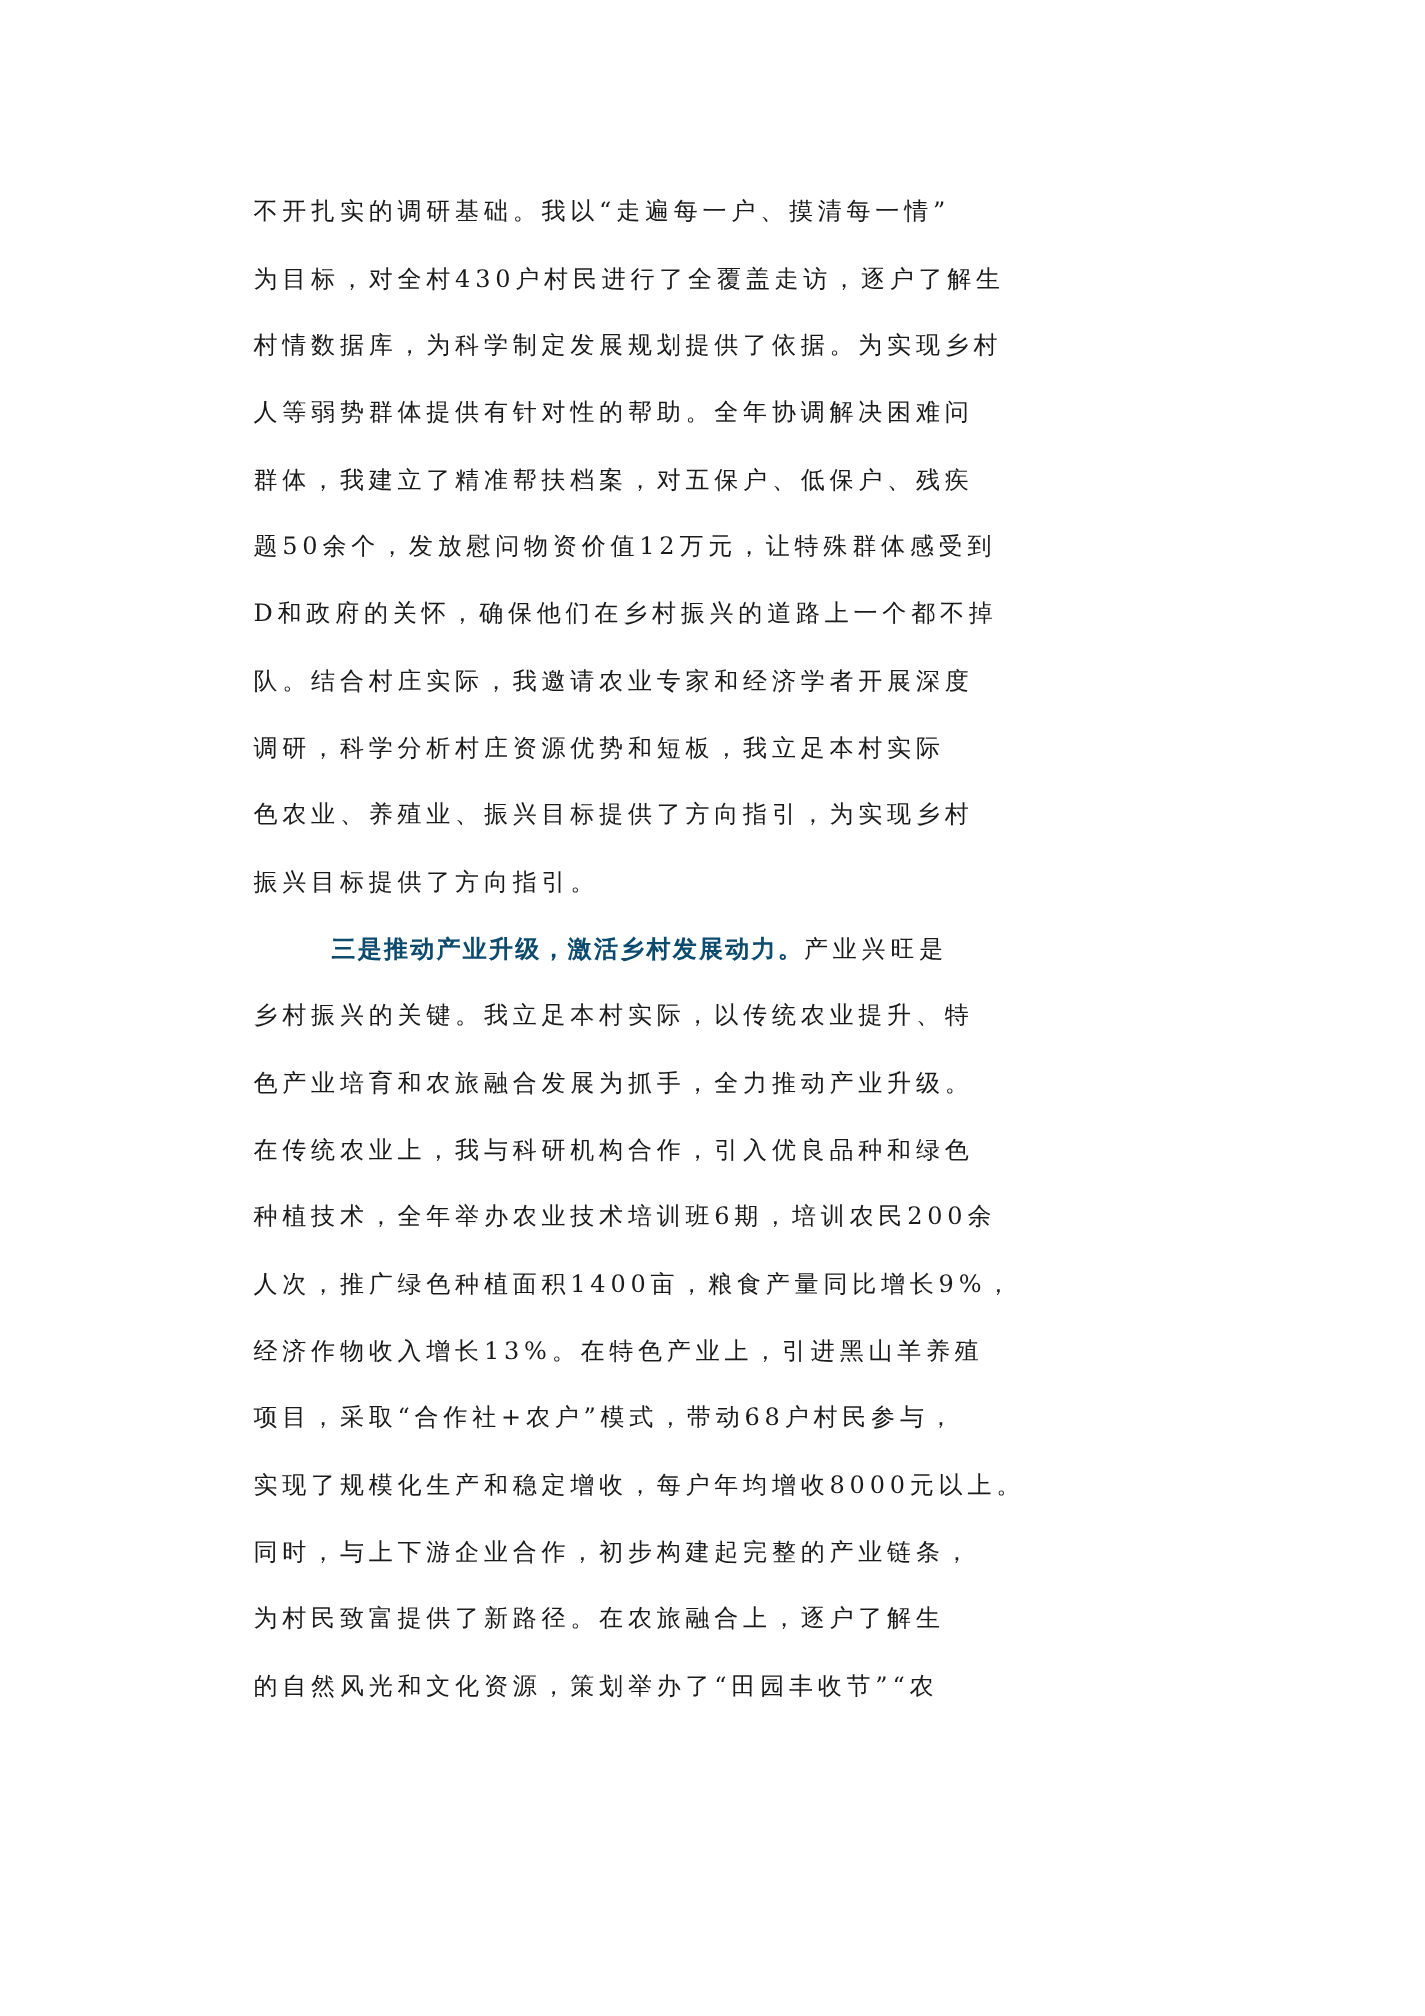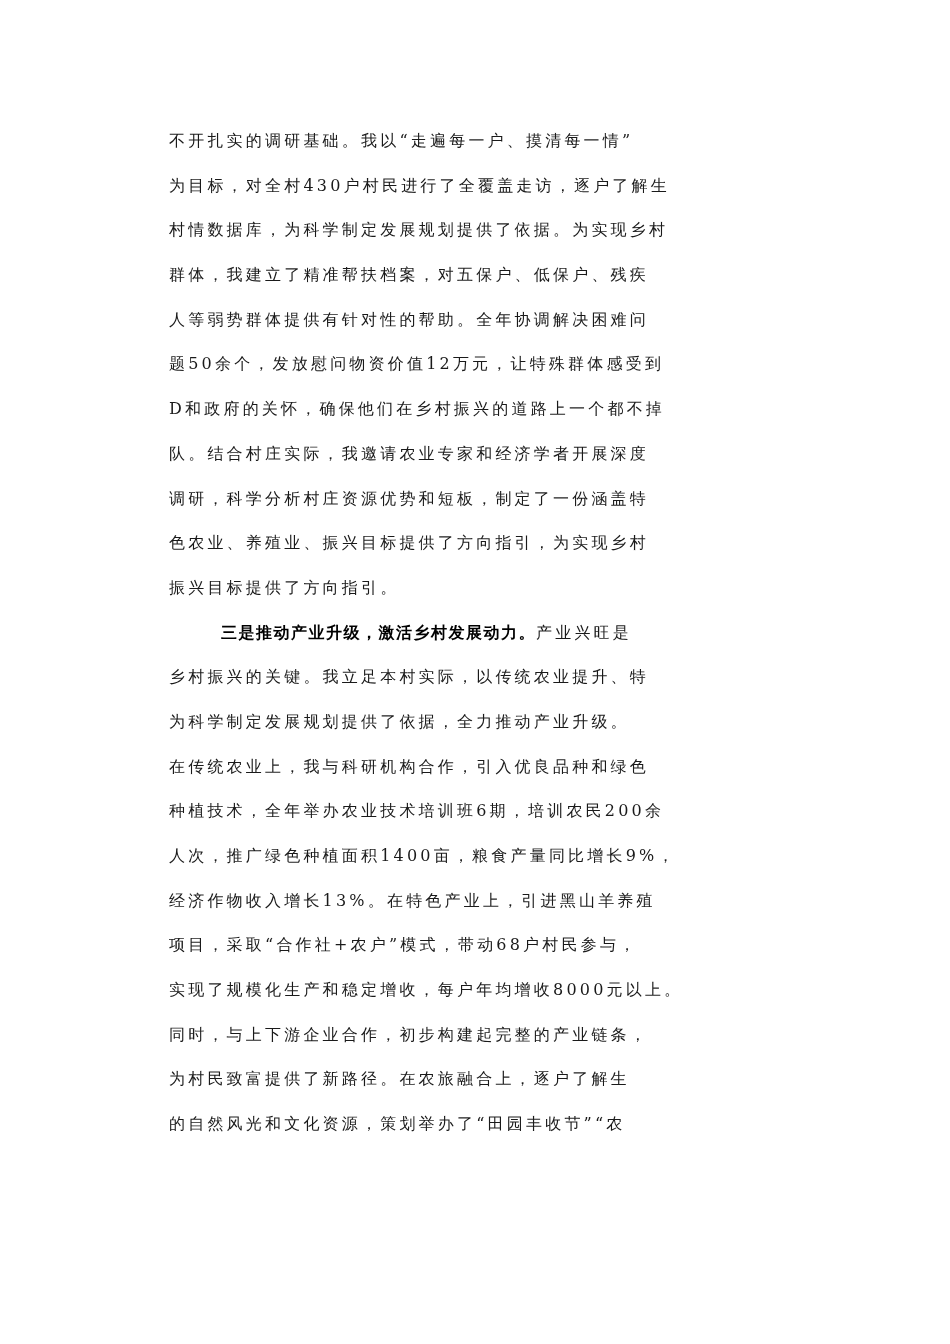--- a/index.html
+++ b/index.html
@@ -36,46 +36,46 @@
       height: 44.7px;
       line-height: 44.7px;
       white-space: nowrap;
     }
     .line.indent {
       padding-left: 52px;
     }
     .heading-bold {
       font-family: Liberation Sans, sans-serif;
       font-weight: bold;
-      color: #000000;
+      color: #0c4a6e;
       letter-spacing: 1.5px;
     }
   </style>
 </head>
 <body>
 
 <div class="page">
   <div class="body-text">
     <div class="line">不开扎实的调研基础。我以“走遍每一户、摸清每一情”</div>
     <div class="line">为目标，对全村430户村民进行了全覆盖走访，逐户了解生</div>
     <div class="line">村情数据库，为科学制定发展规划提供了依据。为实现乡村</div>
+    <div class="line">人等弱势群体提供有针对性的帮助。全年协调解决困难问</div>
     <div class="line">群体，我建立了精准帮扶档案，对五保户、低保户、残疾</div>
-    <div class="line">人等弱势群体提供有针对性的帮助。全年协调解决困难问</div>
     <div class="line">题50余个，发放慰问物资价值12万元，让特殊群体感受到</div>
     <div class="line">D和政府的关怀，确保他们在乡村振兴的道路上一个都不掉</div>
     <div class="line">队。结合村庄实际，我邀请农业专家和经济学者开展深度</div>
-    <div class="line">调研，科学分析村庄资源优势和短板，制定了一份涵盖特</div>
+    <div class="line">调研，科学分析村庄资源优势和短板，我立足本村实际</div>
     <div class="line">色农业、养殖业、振兴目标提供了方向指引，为实现乡村</div>
     <div class="line">振兴目标提供了方向指引。</div>
 
     <div class="line indent">
       <span class="heading-bold">三是推动产业升级，激活乡村发展动力。</span><span>产业兴旺是</span>
     </div>
     <div class="line">乡村振兴的关键。我立足本村实际，以传统农业提升、特</div>
-    <div class="line">为科学制定发展规划提供了依据，全力推动产业升级。</div>
+    <div class="line">色产业培育和农旅融合发展为抓手，全力推动产业升级。</div>
     <div class="line">在传统农业上，我与科研机构合作，引入优良品种和绿色</div>
     <div class="line">种植技术，全年举办农业技术培训班6期，培训农民200余</div>
     <div class="line">人次，推广绿色种植面积1400亩，粮食产量同比增长9%，</div>
     <div class="line">经济作物收入增长13%。在特色产业上，引进黑山羊养殖</div>
     <div class="line">项目，采取“合作社+农户”模式，带动68户村民参与，</div>
     <div class="line">实现了规模化生产和稳定增收，每户年均增收8000元以上。</div>
     <div class="line">同时，与上下游企业合作，初步构建起完整的产业链条，</div>
     <div class="line">为村民致富提供了新路径。在农旅融合上，逐户了解生</div>
     <div class="line">的自然风光和文化资源，策划举办了“田园丰收节”“农</div>
   </div>

